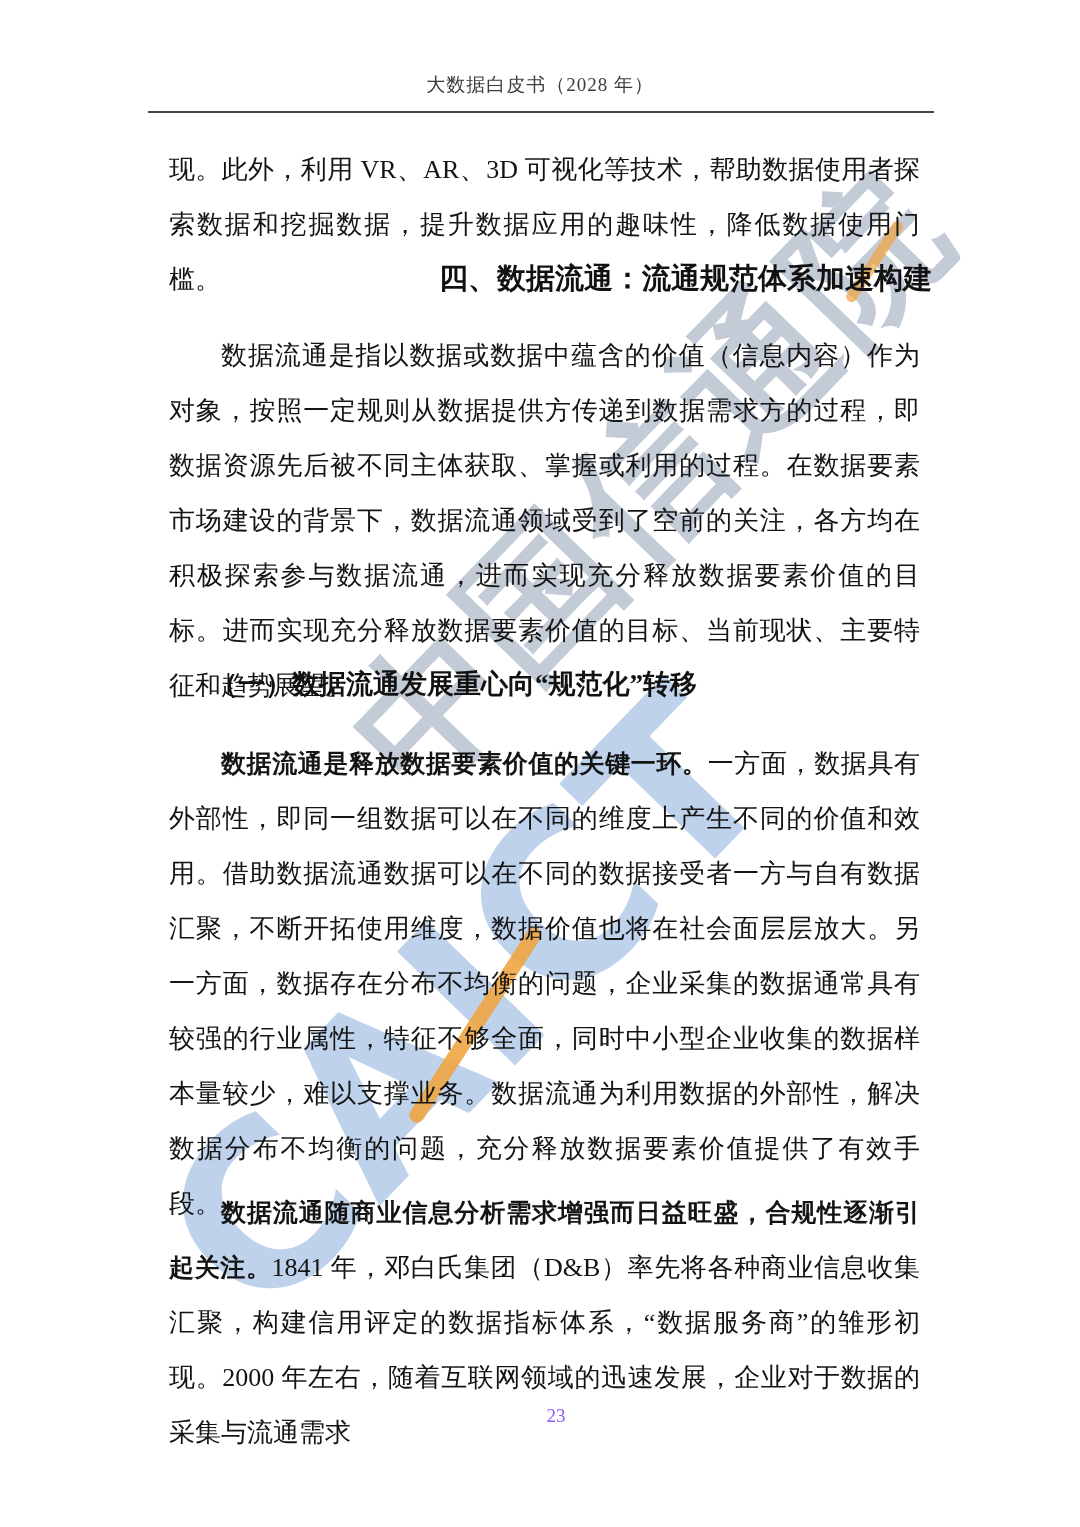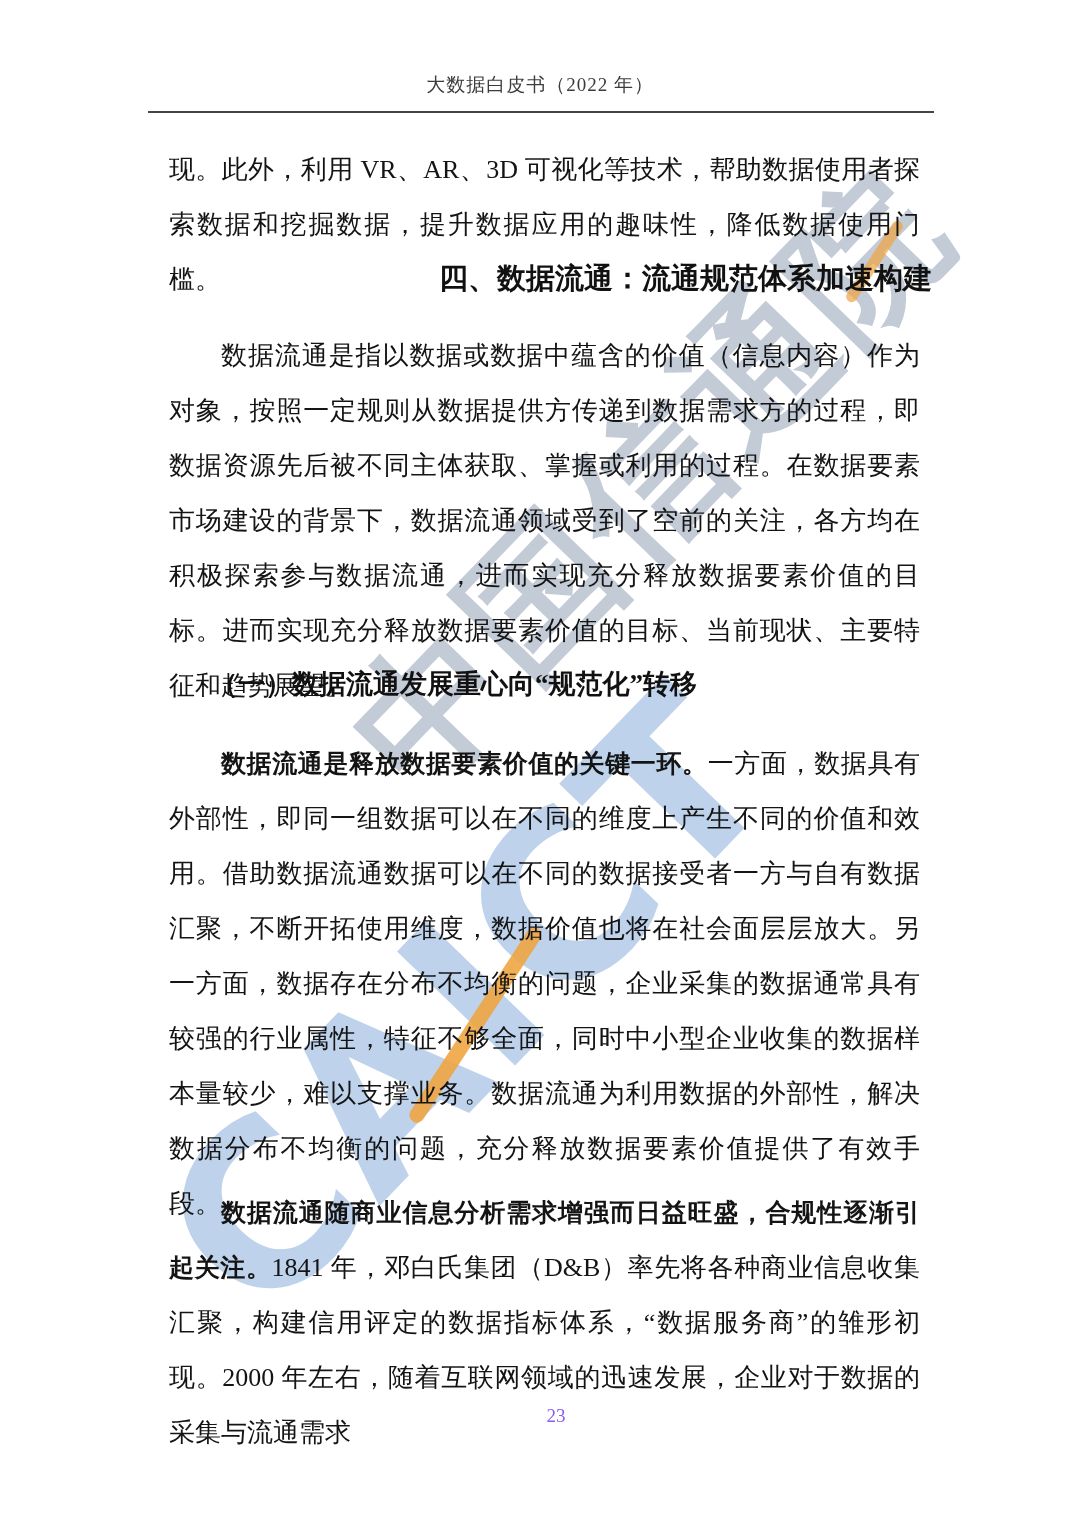--- a/index.html
+++ b/index.html
@@ -83,21 +83,21 @@
 
 <div class="page">
 
   <div class="wm">
     <div class="wm-en">CAICT</div>
     <div class="wm-cn">中国信通院</div>
     <div class="wm-slash-main"></div>
     <div class="wm-slash-small"></div>
   </div>
 
-  <div class="header-title">大数据白皮书（2022 年）</div>
+  <div class="header-title">大数据白皮书（2028 年）</div>
   <div class="header-rule"></div>
 
   <div class="block" style="top:130px;">
     <p class="para opening">现。此外，利用 VR、AR、3D 可视化等技术，帮助数据使用者探索数据和挖掘数据，提升数据应用的趣味性，降低数据使用门槛。</p>
   </div>
 
   <div class="block" style="top:248px;">
     <h2 class="h1">四、数据流通：流通规范体系加速构建</h2>
   </div>
 

